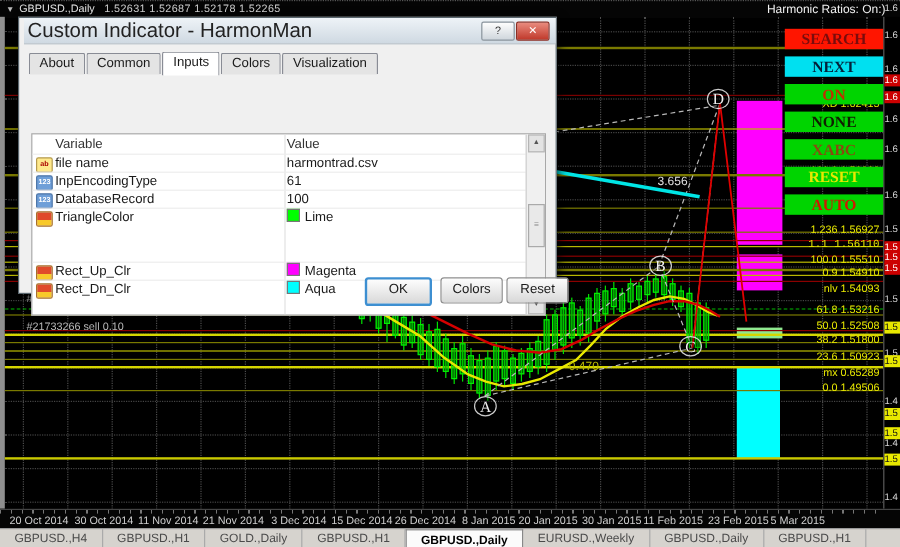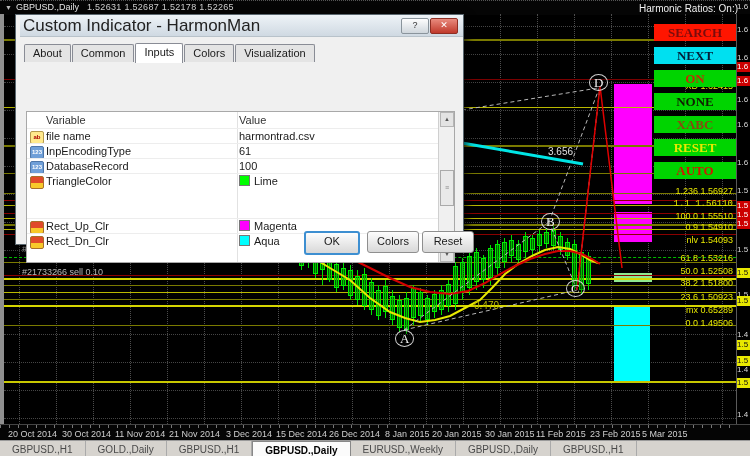--- a/index.html
+++ b/index.html
@@ -387,20 +387,21 @@
       <div class="date" style="left: 276px;">15 Dec 2014</div>
       <div class="date" style="left: 329px;">26 Dec 2014</div>
       <div class="date" style="left: 385px;">8 Jan 2015</div>
       <div class="date" style="left: 432px;">20 Jan 2015</div>
       <div class="date" style="left: 485px;">30 Jan 2015</div>
       <div class="date" style="left: 536px;">11 Feb 2015</div>
       <div class="date" style="left: 590px;">23 Feb 2015</div>
       <div class="date" style="left: 642px;">5 Mar 2015</div>
     </div>
   <div id="tabbar">
+      <div class="btab">GBPUSD.,H4</div>
       <div class="btab">GBPUSD.,H1</div>
       <div class="btab">GOLD.,Daily</div>
       <div class="btab">GBPUSD.,H1</div>
       <div class="btab active">GBPUSD.,Daily</div>
       <div class="btab">EURUSD.,Weekly</div>
       <div class="btab">GBPUSD.,Daily</div>
       <div class="btab">GBPUSD.,H1</div>
     </div>
 </div>
 

